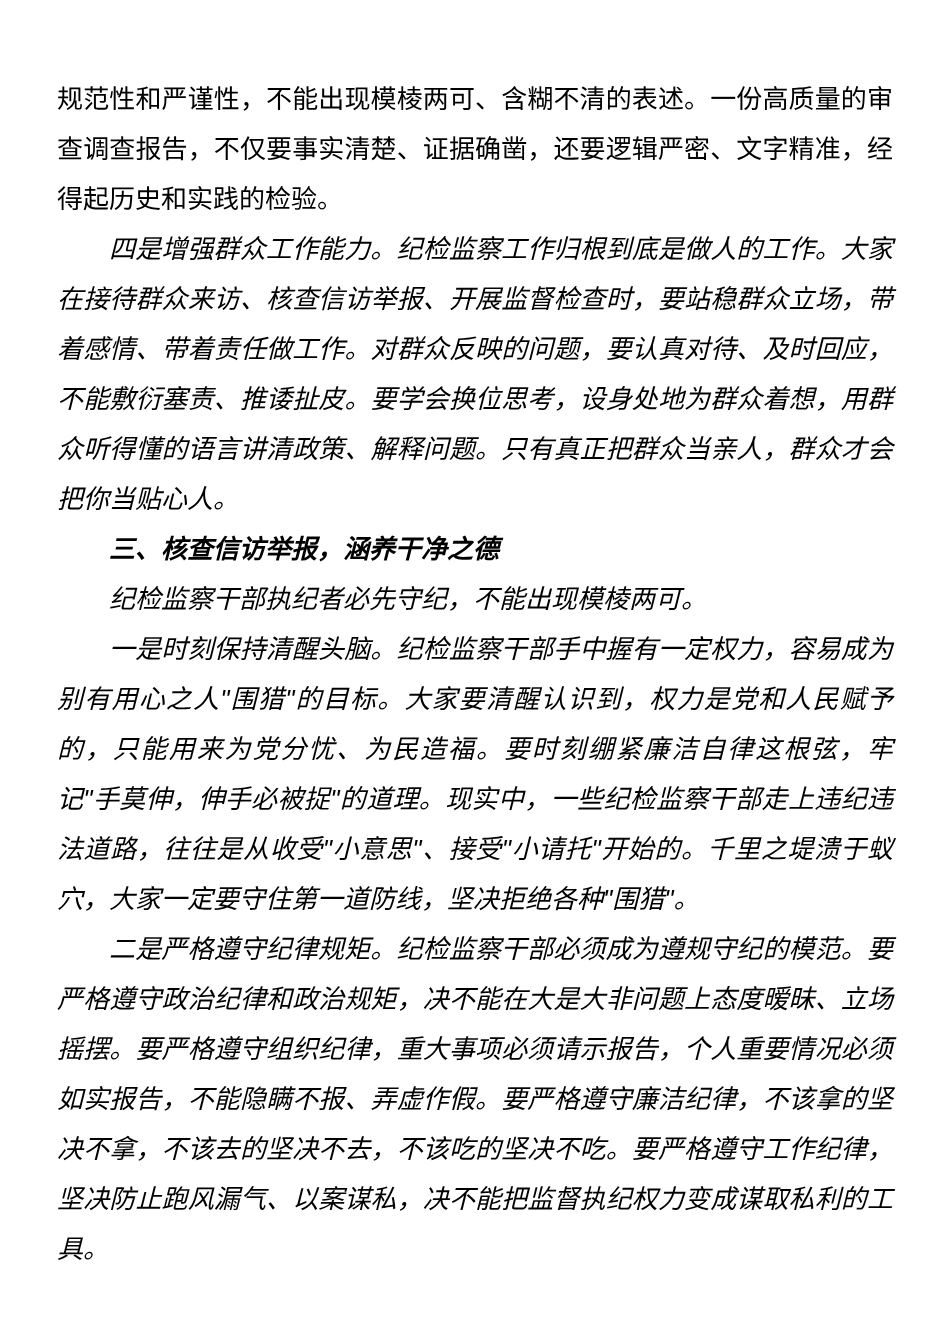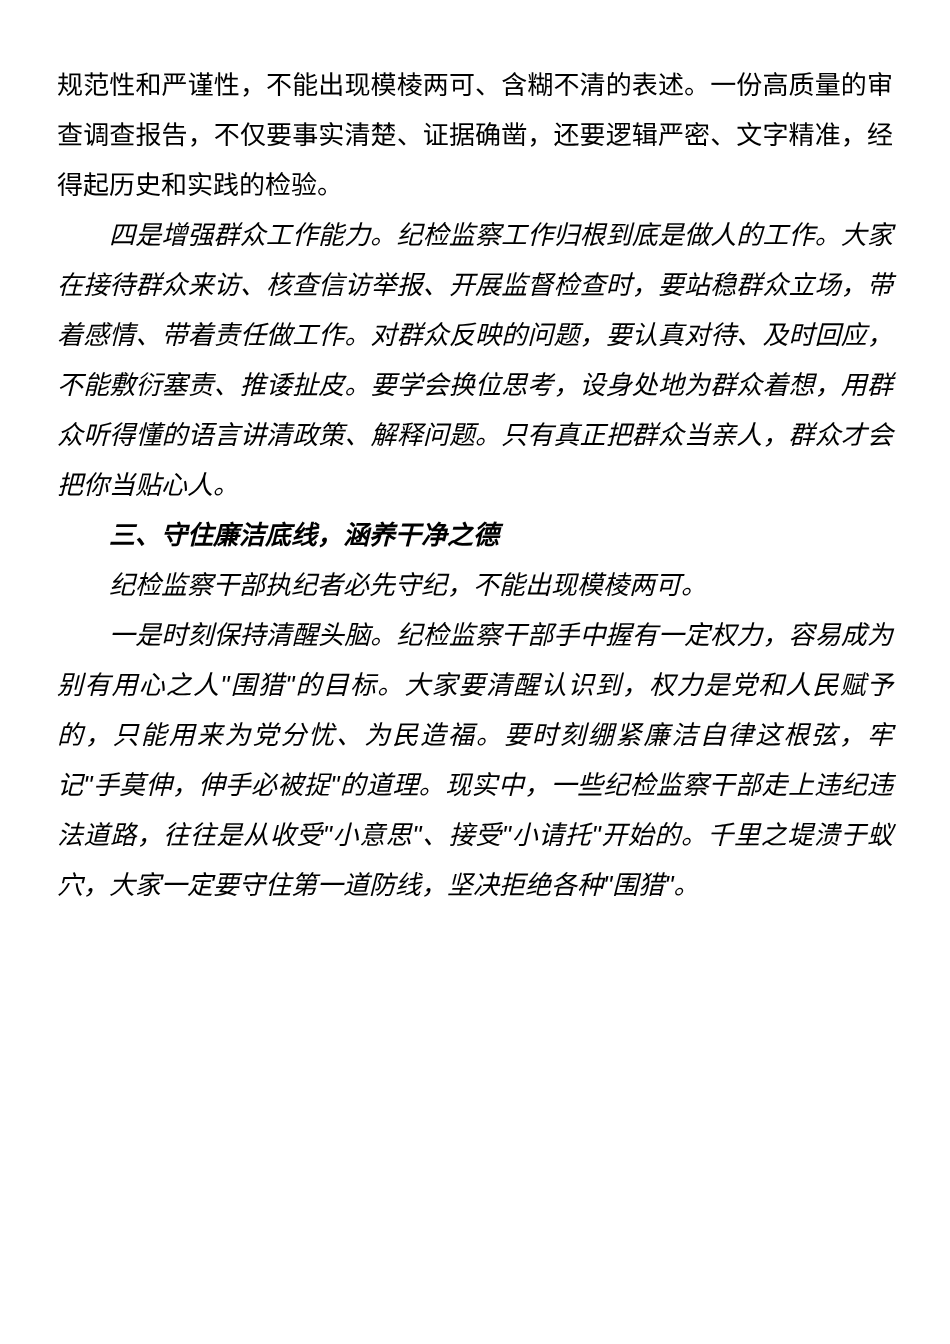--- a/index.html
+++ b/index.html
@@ -18,36 +18,38 @@
   .content {
     box-sizing: border-box;
     padding: 60px 57px 0 57px;
     font-family: "Liberation Sans", sans-serif;
     font-size: 26px;
     line-height: 50px;
     color: #000000;
     text-align: justify;
     text-justify: inter-character;
     letter-spacing: 0;
+    margin-top: 14px;
   }
   .para {
     margin: 0;
   }
   .indent {
     text-indent: 2em;
     font-style: italic;
   }
   .heading {
     font-weight: 700;
   }
 </style>
 </head>
 <body>
 
 <div class="page">
   <div class="content">
     <p class="para">规范性和严谨性，不能出现模棱两可、含糊不清的表述。一份高质量的审查调查报告，不仅要事实清楚、证据确凿，还要逻辑严密、文字精准，经得起历史和实践的检验。</p>
     <p class="para indent">四是增强群众工作能力。纪检监察工作归根到底是做人的工作。大家在接待群众来访、核查信访举报、开展监督检查时，要站稳群众立场，带着感情、带着责任做工作。对群众反映的问题，要认真对待、及时回应，不能敷衍塞责、推诿扯皮。要学会换位思考，设身处地为群众着想，用群众听得懂的语言讲清政策、解释问题。只有真正把群众当亲人，群众才会把你当贴心人。</p>
-    <p class="para indent heading">三、守住廉洁底线，涵养干净之德</p>
+    <p class="para indent heading">三、核查信访举报，涵养干净之德</p>
     <p class="para indent">纪检监察干部执纪者必先守纪，不能出现模棱两可。</p>
     <p class="para indent">一是时刻保持清醒头脑。纪检监察干部手中握有一定权力，容易成为别有用心之人"围猎"的目标。大家要清醒认识到，权力是党和人民赋予的，只能用来为党分忧、为民造福。要时刻绷紧廉洁自律这根弦，牢记"手莫伸，伸手必被捉"的道理。现实中，一些纪检监察干部走上违纪违法道路，往往是从收受"小意思"、接受"小请托"开始的。千里之堤溃于蚁穴，大家一定要守住第一道防线，坚决拒绝各种"围猎"。</p>
+    <p class="para indent">二是严格遵守纪律规矩。纪检监察干部必须成为遵规守纪的模范。要严格遵守政治纪律和政治规矩，决不能在大是大非问题上态度暧昧、立场摇摆。要严格遵守组织纪律，重大事项必须请示报告，个人重要情况必须如实报告，不能隐瞒不报、弄虚作假。要严格遵守廉洁纪律，不该拿的坚决不拿，不该去的坚决不去，不该吃的坚决不吃。要严格遵守工作纪律，坚决防止跑风漏气、以案谋私，决不能把监督执纪权力变成谋取私利的工具。</p>
   </div>
 </div>
 
 </body></html>

